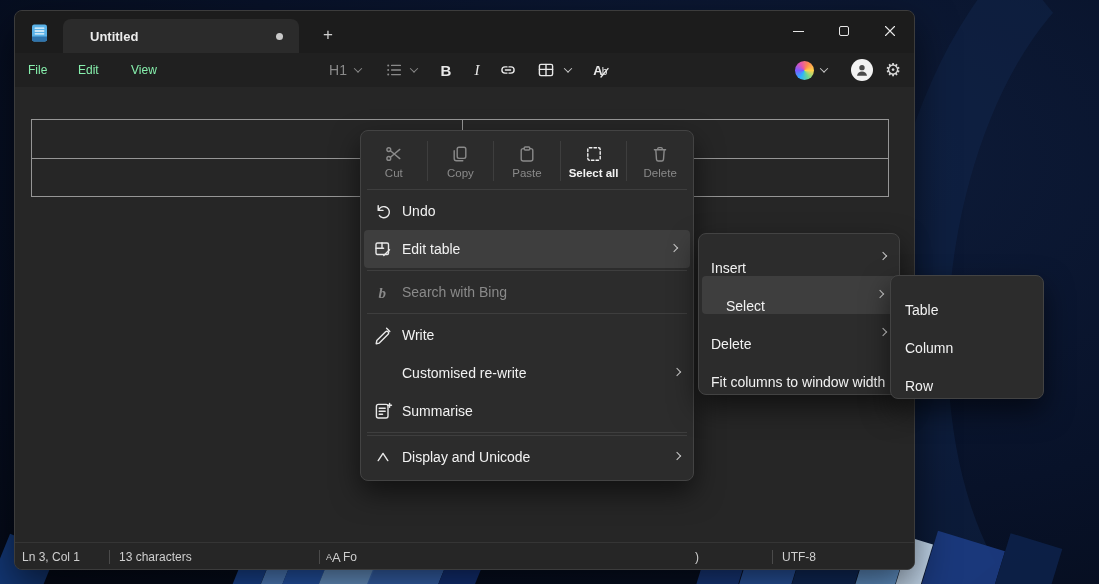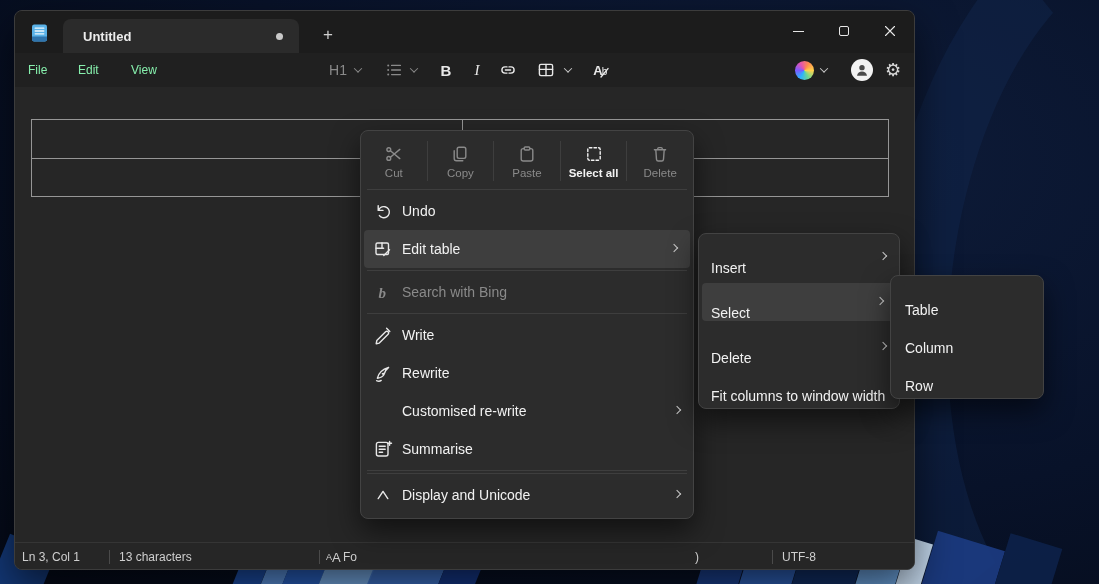--- a/index.html
+++ b/index.html
@@ -24,21 +24,21 @@
     position:absolute; left:14px; top:10px; width:901px; height:560px;
     background:#262626; border-radius:8px; border:1px solid #3c3c3c;
     box-shadow:0 16px 40px rgba(0,0,0,.6); overflow:hidden;
   }
   .titlebar { position:relative; height:42px; background:#1c1c1c; }
   .appicon { position:absolute; left:16px; top:12px; width:18px; height:20px; }
   .tab {
     position:absolute; left:48px; top:8px; width:236px; height:34px;
     background:#2b2b2b; border-radius:8px 8px 0 0; display:flex; align-items:center;
   }
-  .tab-label { margin-left:20px; font-size:13px; font-weight:700; color:#ececec; }
+  .tab-label { margin-left:27px; font-size:13px; font-weight:700; color:#ececec; }
   .tab-dot { position:absolute; right:16px; width:7px; height:7px; border-radius:50%; background:#c9c9c9; }
   .newtab { position:absolute; left:296px; top:8px; width:34px; height:32px; display:flex; align-items:center; justify-content:center; font-size:17px; color:#d0d0d0; }
   .wbtn { position:absolute; top:4px; width:46px; height:32px; display:flex; align-items:center; justify-content:center; }
   .wbtn.min { left:760px; } .wbtn.max { left:806px; } .wbtn.close { left:852px; }
   .glyph-min { width:11px; height:1px; background:#e6e6e6; }
   .glyph-max { width:10px; height:10px; border:1.2px solid #e6e6e6; border-radius:2px; }
   
   .menubar { position:relative; height:34px; background:#202020; }
   .mtext { position:absolute; top:0; height:34px; display:flex; align-items:center; font-size:12px; color:#86efac; }
   .tb { position:absolute; top:0; height:34px; display:flex; align-items:center; justify-content:center; color:#e8e8e8; }
@@ -77,21 +77,21 @@
   .qa.disabled { color:#8a8a8a; }
   .qa.enabled { color:#f2f2f2; }
   .qdiv { width:1px; background:#3e3e3e; margin:6px 0; }
   .msep { height:1px; background:#3e3e3e; margin:2px 6px; }
   .mi { position:relative; height:38px; display:flex; align-items:center; padding-left:12px; }
   .mi .ic { width:20px; height:20px; margin-right:9px; flex:0 0 20px; color:#e8e8e8; }
   .mi.disabled, .mi.disabled .ic { color:#8a8a8a; }
   .mi.hl { background:#3e3e3e; border-radius:4px; margin:0 3px; padding-left:9px; }
   .mi .mchev { position:absolute; right:13px; top:50%; margin-top:-4px; }
   .smi { position:relative; height:38px; display:flex; align-items:flex-end; padding-left:12px; padding-right:8px; }
-  .smi.hl { background:#3e3e3e; border-radius:4px; margin:7px 3px; padding-left:9px; }
+  .smi.hl { background:#3e3e3e; border-radius:4px; margin:0 3px; padding-left:24px; }
   .smi .mchev { position:absolute; right:13px; top:50%; margin-top:-4px; }
   svg { display:block; }
   svg .st { fill:none; stroke:currentColor; stroke-width:1.4; stroke-linecap:round; stroke-linejoin:round; }
   svg .fl { fill:currentColor; stroke:none; }
 </style>
 </head>
 <body>
 
 <div class="wall">
   <div class="curve"></div>
@@ -315,29 +315,20 @@
   <div class="mi">
     <span class="ic">
       <svg class="i20" viewBox="0 0 20 20">
         <path class="st" d="M3.8 15.6 L12.6 6.8 C13.3 6.1 14.4 6.1 15.1 6.8 C15.8 7.5 15.8 8.6 15.1 9.3 L6.3 18.1 L3.2 18.7 Z"></path>
         <path class="st" d="M13.6 3.2 L16.8 6.4"></path>
       </svg>
     </span>
     <span>Write</span>
   </div>
 
-  <div class="mi">
-    <span class="ic">
-      <svg class="i20" viewBox="0 0 20 20">
-        <path class="st" d="M4.4 15.2 C5.6 10 9.2 6.4 15.6 4.4 C13.4 6.3 12.1 8.2 11.5 10.3 L9.4 10.8 L11.1 11.5 C10 13.3 8 14.7 4.4 15.2 Z"></path>
-        <path class="st" d="M3.6 17.7 C5.4 18.6 7 18.4 8.2 17.4"></path>
-      </svg>
-    </span>
-    <span>Rewrite</span>
-  </div>
 
   <div class="mi">
     <span class="ic"></span>
     <span>Customised re-write</span>
     <span class="mchev chev right"></span>
   </div>
 
   <div class="mi">
     <span class="ic">
       <svg class="i20" viewBox="0 0 20 20">

